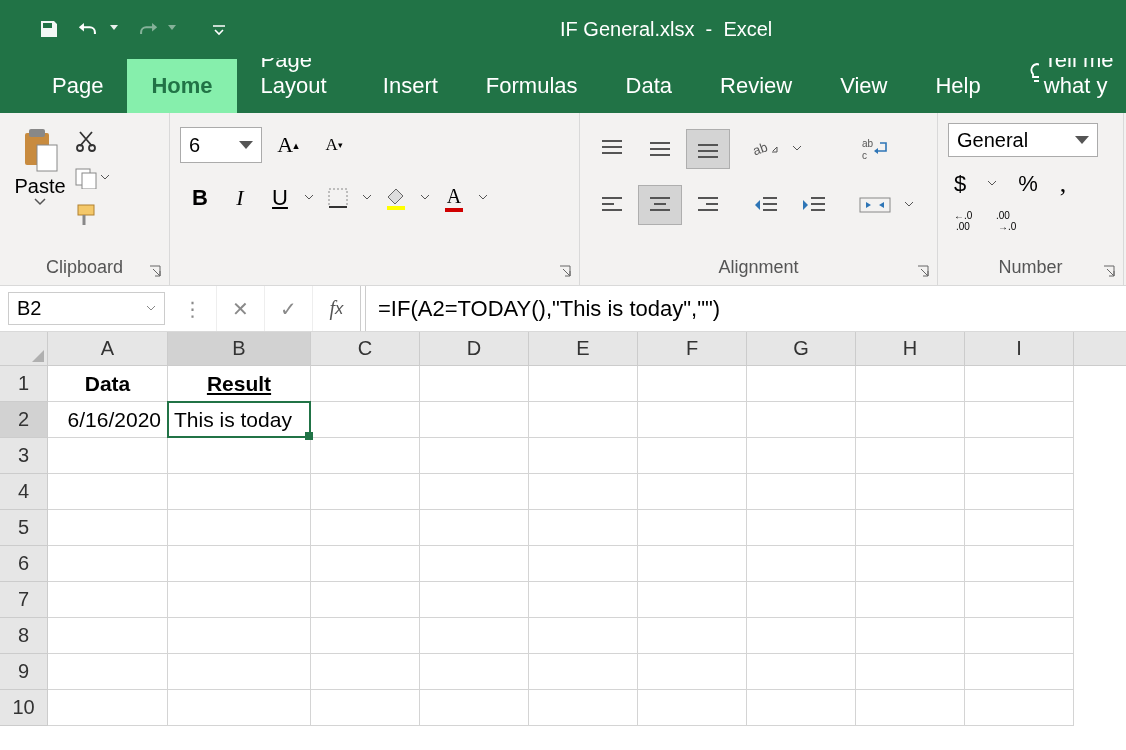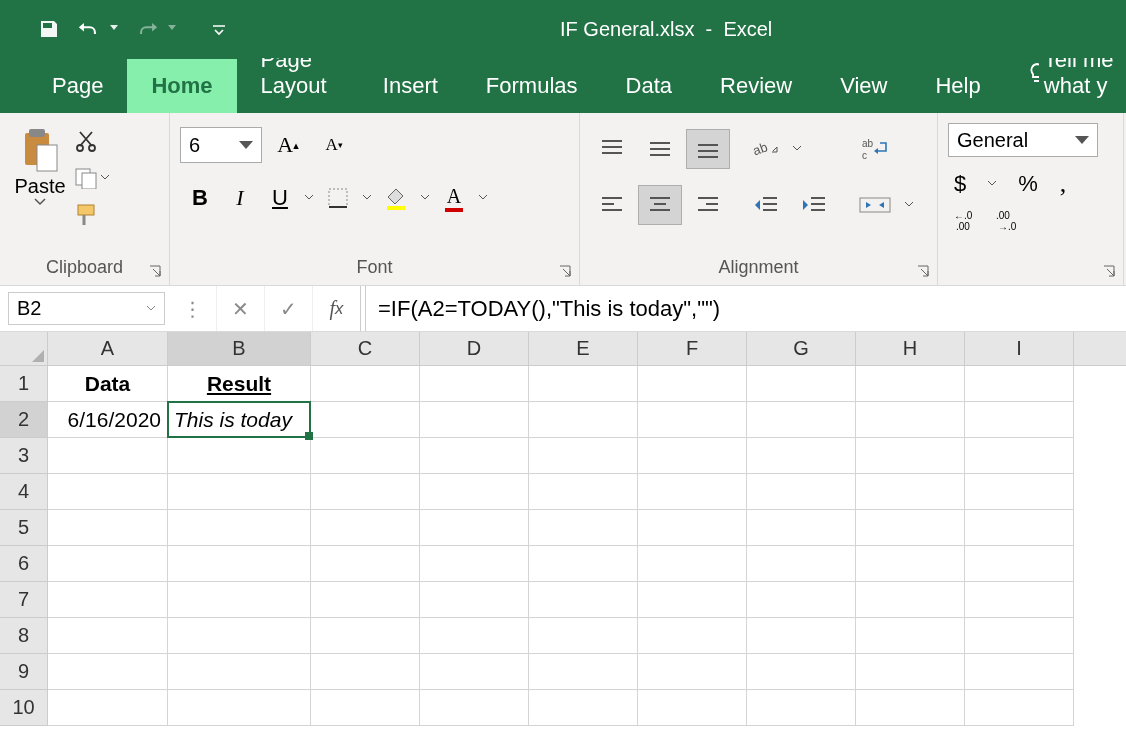--- a/index.html
+++ b/index.html
@@ -227,21 +227,20 @@
         <div class="rb">
             <span style="font-family:serif;font-size:20px;border-bottom:4px solid #d00000;padding:0 2px">A</span>
           </div>
         <div class="rb small-dd">
             <svg width="10" height="8">
               <path d="M1 1l4 4 4-4" fill="none" stroke="#555"></path>
             </svg>
           </div>
       </div>
     </div>
-    <div class="group-label">Font</div>
     <svg class="launcher">
         <path d="M1 1h10v10M4 4l7 7M11 6v5H6" fill="none" stroke="#666"></path>
       </svg>
   </div>
 
   <div class="group" style="width:358px">
     <div class="group-body" style="padding-top:4px;gap:14px">
       <div class="align-rows">
         <div class="align-row">
           <div class="abtn">
@@ -355,20 +354,21 @@
                 <text x="0" y="8" font-size="10">←.0</text>
                 <text x="2" y="19" font-size="10">.00</text>
               </svg></span>
           <span><svg width="24" height="20">
                 <text x="0" y="8" font-size="10">.00</text>
                 <text x="2" y="19" font-size="10">→.0</text>
               </svg></span>
         </div>
       </div>
     </div>
+    <div class="group-label">Number</div>
     <svg class="launcher">
         <path d="M1 1h10v10M4 4l7 7M11 6v5H6" fill="none" stroke="#666"></path>
       </svg>
   </div>
 </div>
 
 <div class="fbar">
   <div class="namebox">
     <span>B2</span>
     <svg width="10" height="8">
@@ -417,21 +417,21 @@
           <div class="cell" style="width: 109px;"></div>
           <div class="cell" style="width: 109px;"></div>
           <div class="cell" style="width: 109px;"></div>
           <div class="cell" style="width: 109px;"></div>
           <div class="cell" style="width: 109px;"></div>
           <div class="cell" style="width: 109px;"></div>
           <div class="cell" style="width: 109px;"></div>
         </div>
         <div class="cellrow">
           <div class="cell right" style="width: 120px;">6/16/2020</div>
-          <div class="cell" style="width: 143px; font-style: italic;">This is today</div>
+          <div class="cell" style="width: 143px;">This is today</div>
           <div class="cell" style="width: 109px;"></div>
           <div class="cell" style="width: 109px;"></div>
           <div class="cell" style="width: 109px;"></div>
           <div class="cell" style="width: 109px;"></div>
           <div class="cell" style="width: 109px;"></div>
           <div class="cell" style="width: 109px;"></div>
           <div class="cell" style="width: 109px;"></div>
         </div>
         <div class="cellrow">
           <div class="cell" style="width: 120px;"></div>

